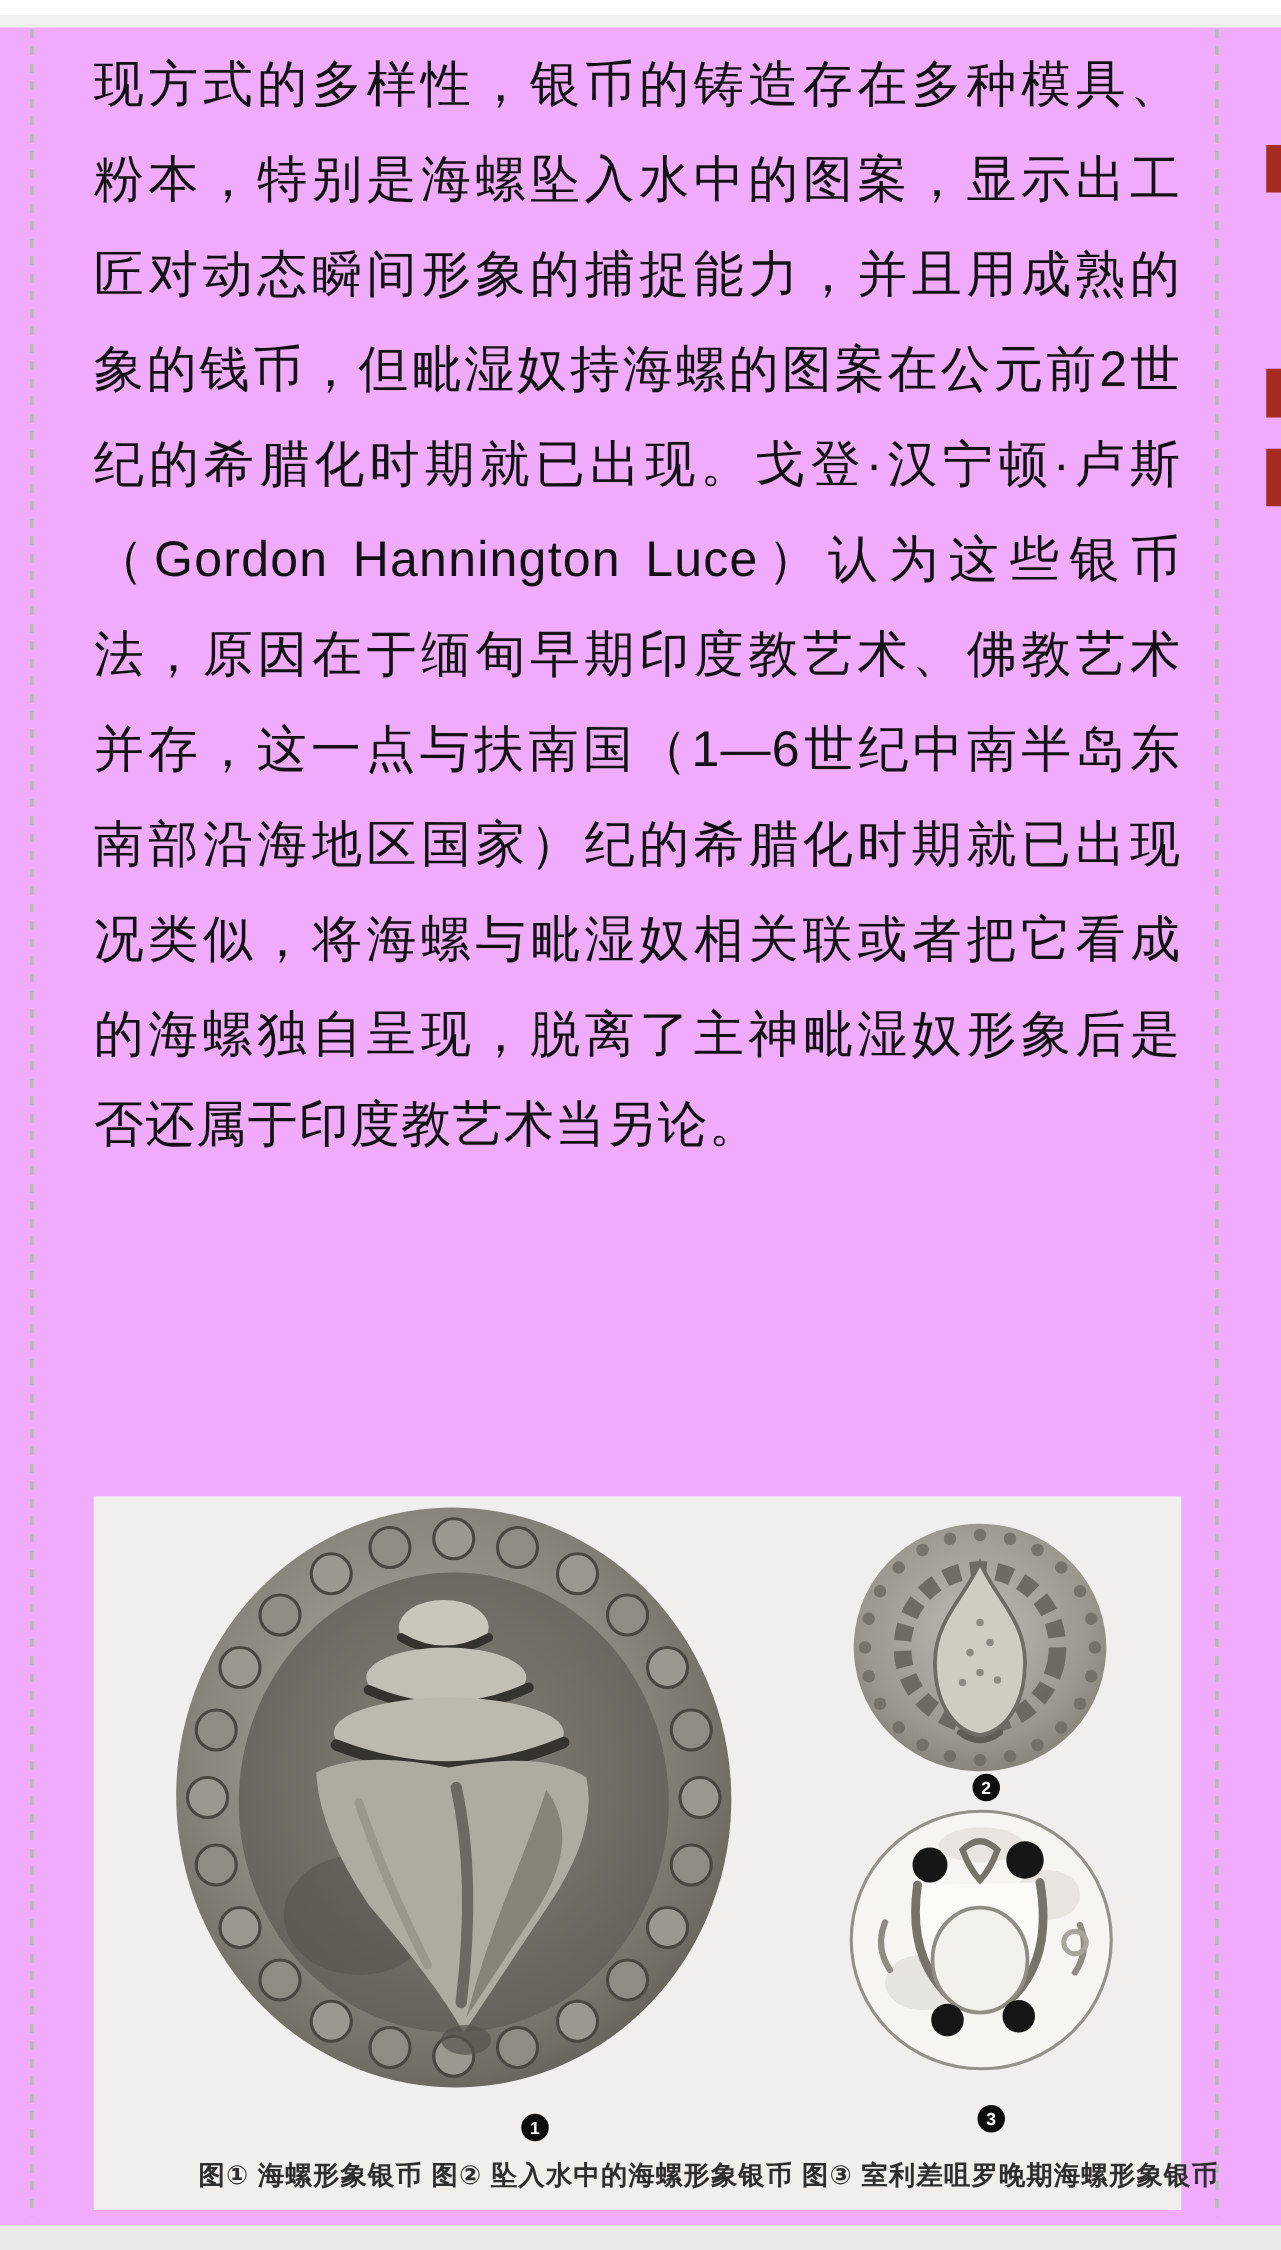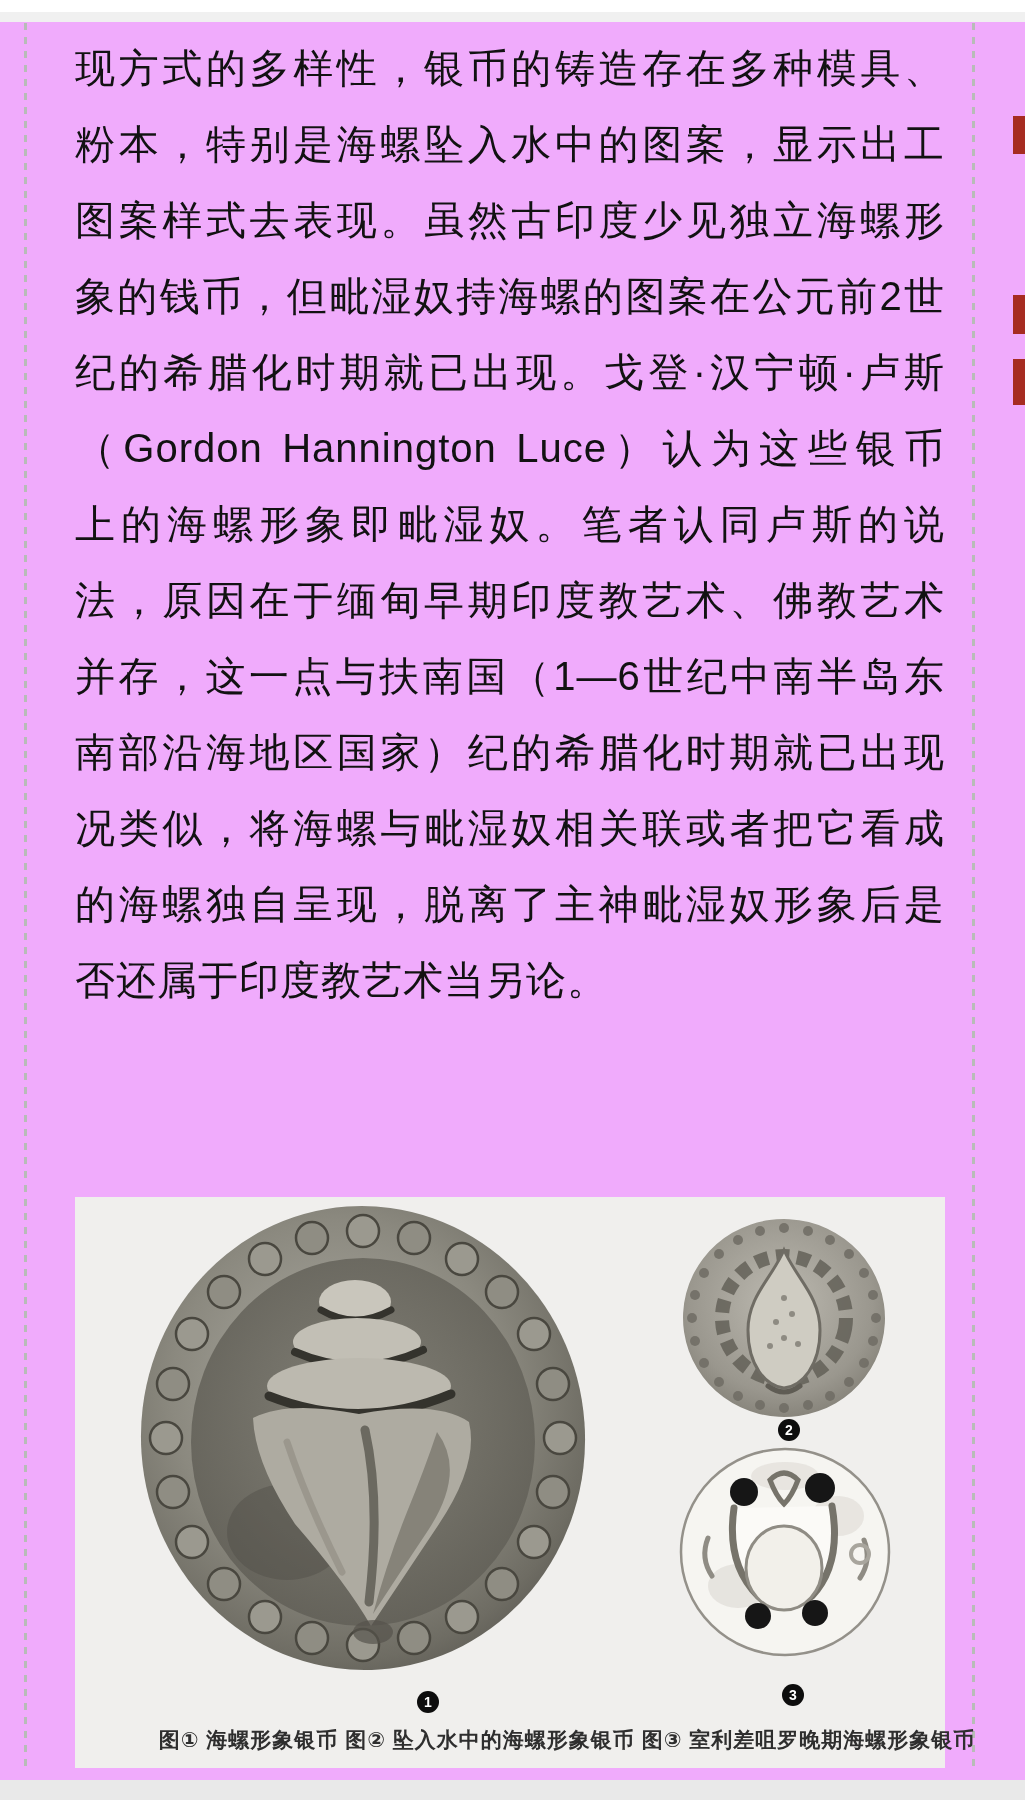--- a/index.html
+++ b/index.html
@@ -19,21 +19,21 @@
   
   .edge-mark{position:absolute;right:0;width:12px;background:#a62c21;}
   .edge-mark.m1{top:104px;height:38px;}
   .edge-mark.m2{top:283px;height:39px;}
   .edge-mark.m3{top:347px;height:46px;}
 
   
   .body-text{position:absolute;left:75px;top:18px;width:870px;color:#121212;}
   .tline{height:76px;line-height:76px;font-size:40px;letter-spacing:1px;
          text-align:justify;text-align-last:justify;overflow:hidden;}
-  .tline.last{text-align:left;text-align-last:left;}
+  .tline.last{text-align:left;text-align-last:left;font-family:Liberation Mono, monospace;}
 
   
   .figure-panel{position:absolute;left:75px;top:1185px;width:870px;height:571px;background:#f0efed;}
   .coin{position:absolute;}
   .coin svg{display:block;}
   .coin1{left:62px;top:5px;width:456px;height:478px;}
   .coin2{left:605px;top:21px;width:210px;height:205px;}
   .coin3{left:603px;top:249px;width:215px;height:212px;}
 
   .badge{position:absolute;width:22px;height:22px;border-radius:50%;background:#0d0d0d;color:#ffffff;
@@ -54,25 +54,24 @@
   <div class="border-dash left"></div>
   <div class="border-dash right"></div>
 
   <div class="edge-mark m1"></div>
   <div class="edge-mark m2"></div>
   <div class="edge-mark m3"></div>
 
   <div class="body-text">
     <div class="tline">现方式的多样性，银币的铸造存在多种模具、</div>
     <div class="tline">粉本，特别是海螺坠入水中的图案，显示出工</div>
-    <div class="tline">图案样式去表现。虽然古印度少见独立海螺形</div>
+    <div class="tline">匠对动态瞬间形象的捕捉能力，并且用成熟的</div>
     <div class="tline">象的钱币，但毗湿奴持海螺的图案在公元前2世</div>
     <div class="tline">纪的希腊化时期就已出现。戈登·汉宁顿·卢斯</div>
     <div class="tline">（Gordon Hannington Luce）认为这些银币</div>
-    <div class="tline">上的海螺形象即毗湿奴。笔者认同卢斯的说</div>
     <div class="tline">法，原因在于缅甸早期印度教艺术、佛教艺术</div>
     <div class="tline">并存，这一点与扶南国（1—6世纪中南半岛东</div>
     <div class="tline">南部沿海地区国家）纪的希腊化时期就已出现</div>
     <div class="tline">况类似，将海螺与毗湿奴相关联或者把它看成</div>
     <div class="tline">的海螺独自呈现，脱离了主神毗湿奴形象后是</div>
     <div class="tline last">否还属于印度教艺术当另论。</div>
   </div>
 
   <div class="figure-panel">
 

